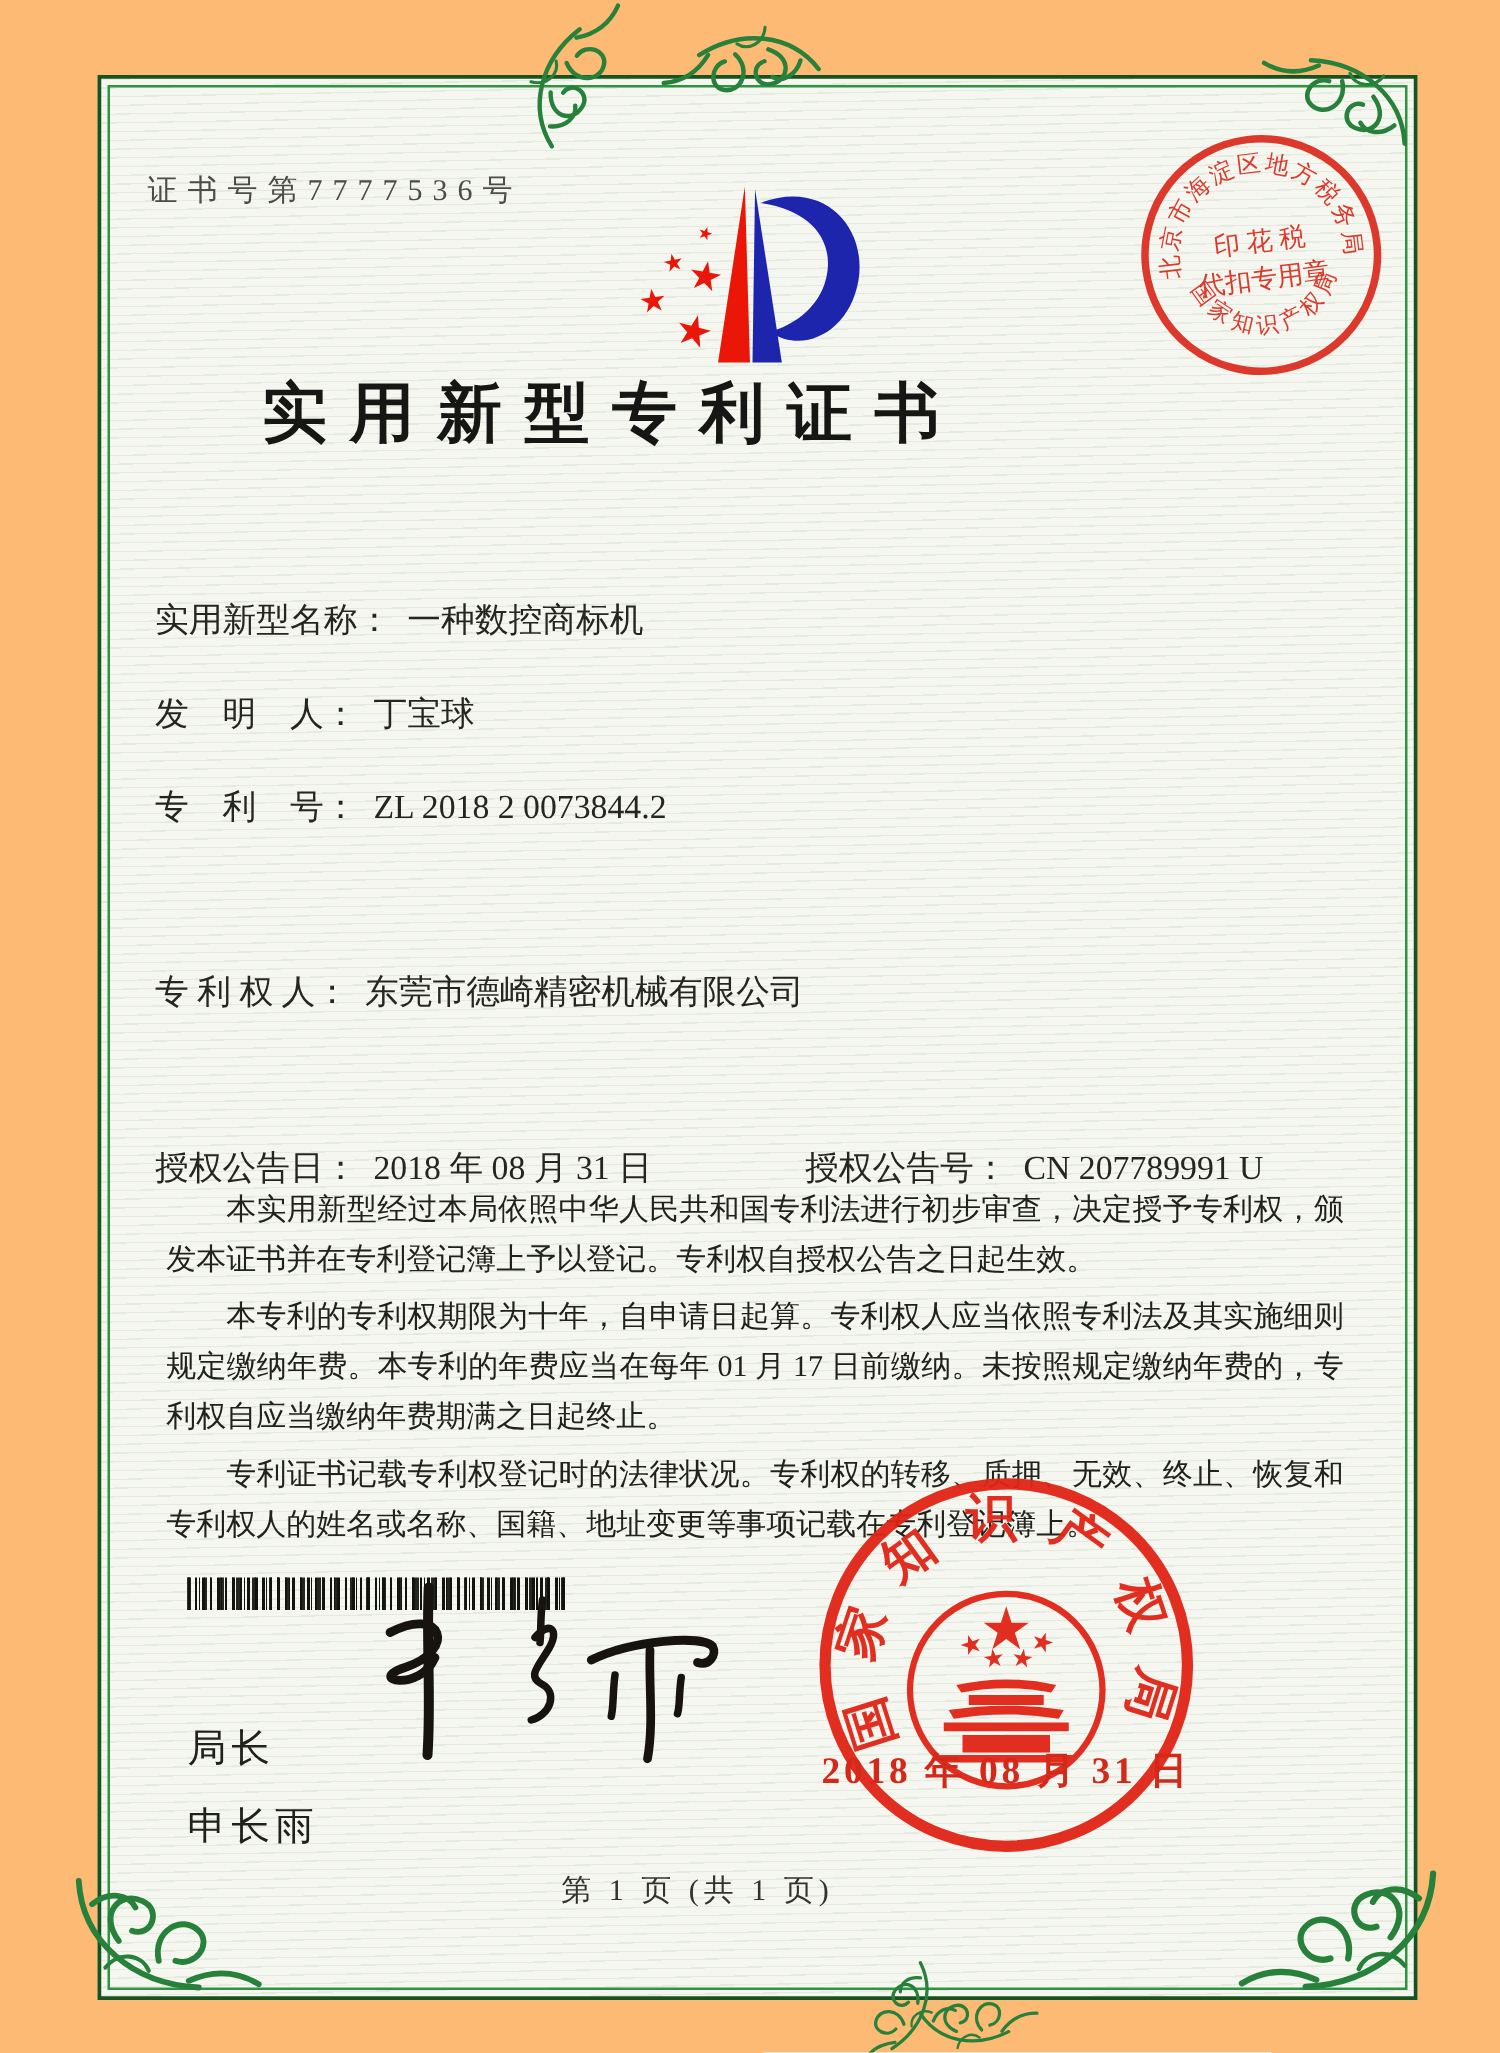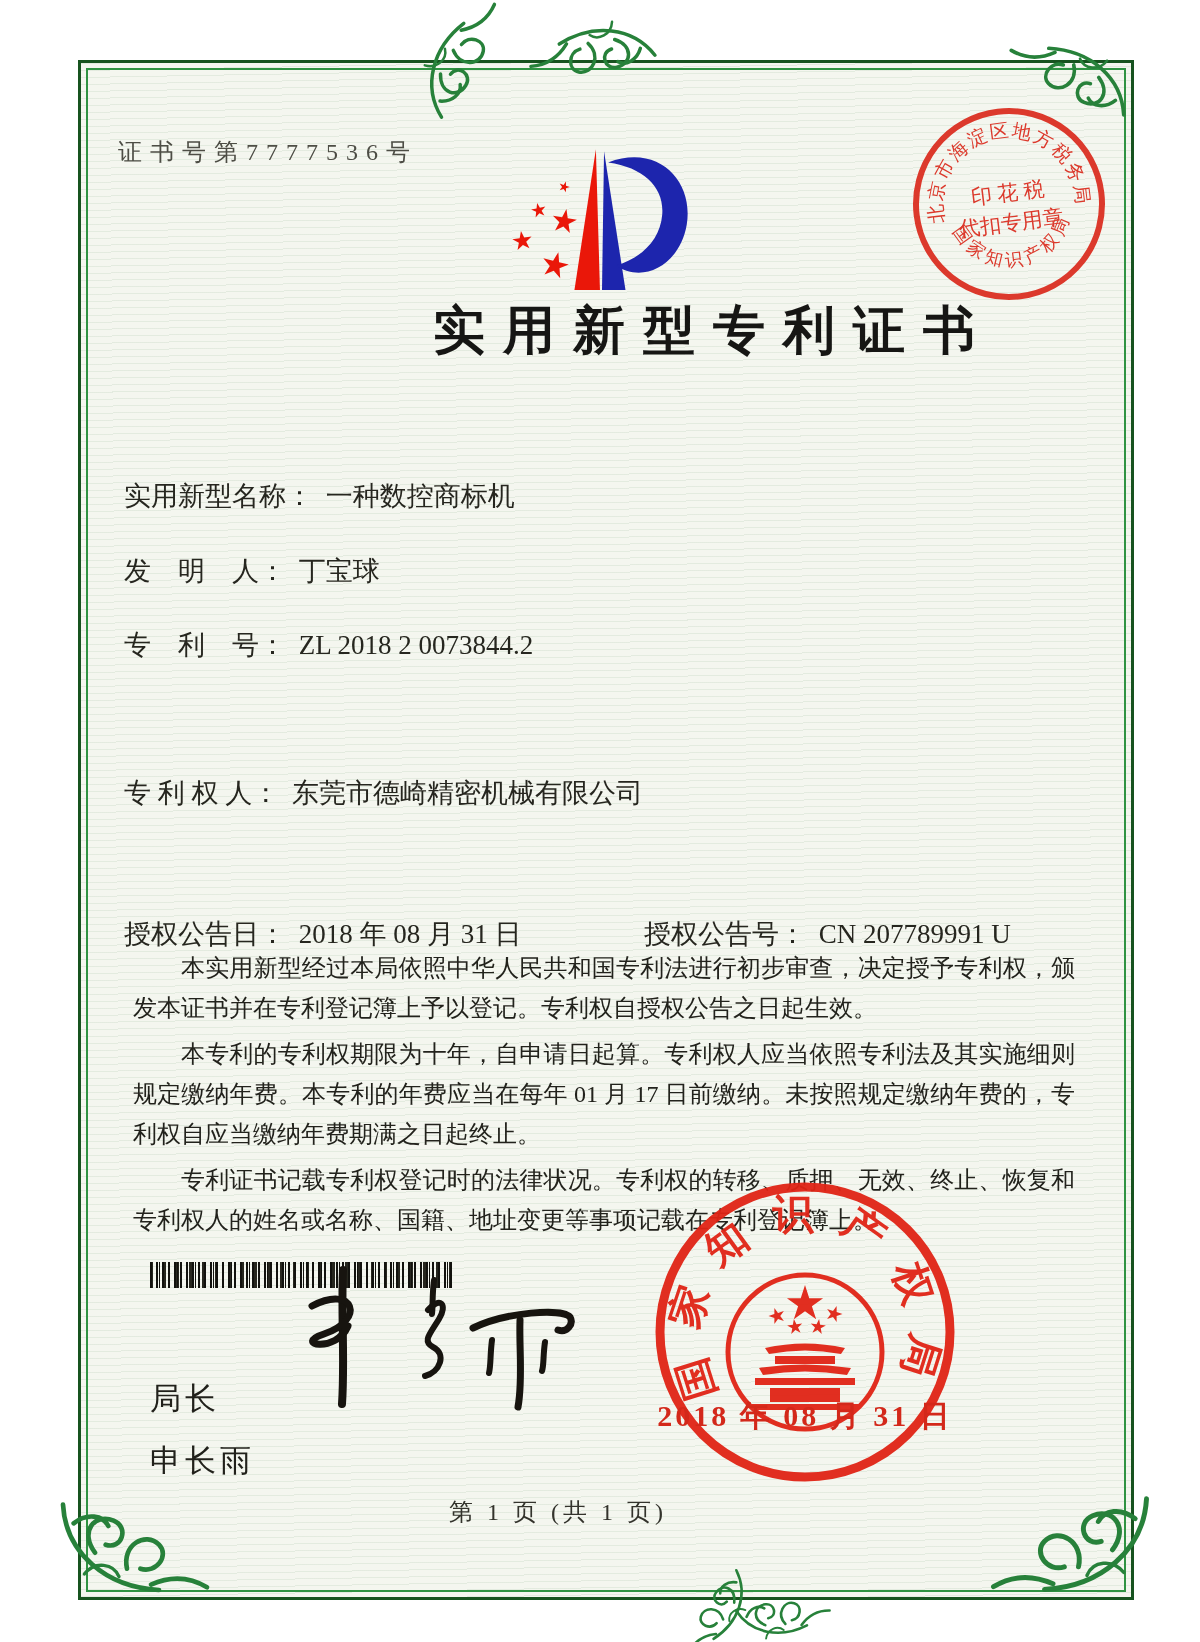--- a/index.html
+++ b/index.html
@@ -4,21 +4,21 @@
 <style>
   html,body{margin:0;padding:0;}
   body{
     width:1200px;height:1642px;
     background:#efeee6;
     font-family:"Liberation Serif","DejaVu Serif",serif;
     position:relative;overflow:hidden;
   }
   .page{
     position:absolute;inset:0;
-    background:#ffffff;
+    background:#fdba74;
   }
   
   .frame{
     position:absolute;left:78px;top:60px;width:1050px;height:1534px;
     border:3px solid #17531f;
     background:
       repeating-linear-gradient(179deg, rgba(160,190,160,0.20) 0 1px, rgba(255,255,255,0) 1px 7px),
       #f4f6ef;
   }
   .frame-inner{
@@ -26,22 +26,22 @@
     border:2px solid #2f9342;
   }
   .flourish{position:absolute;pointer-events:none;}
   
   .cert-no{
     position:absolute;left:118px;top:136px;
     font-size:24px;letter-spacing:8px;color:#4d4d45;
   }
   .title{
     position:absolute;left:0;top:296px;width:961px;
-    text-align:right;font-size:52px;font-weight:700;
-    letter-spacing:18px;color:#161614;text-indent:18px;margin-left:32px;
+    text-align:center;font-size:52px;font-weight:700;
+    letter-spacing:18px;color:#161614;text-indent:18px;
   }
   .field-row{position:absolute;left:124px;font-size:27px;color:#26261f;white-space:nowrap;}
   .field-row .lab{display:inline-block;}
   .field-row .val{display:inline-block;margin-left:6px;}
   .grant-no-part{position:absolute;left:520px;top:0;}
   .paragraphs{
     position:absolute;left:133px;top:948px;width:942px;
     font-size:24px;line-height:40px;color:#22221c;text-align:justify;
   }
   .paragraphs p{margin:0 0 6px 0;text-indent:2em;}

